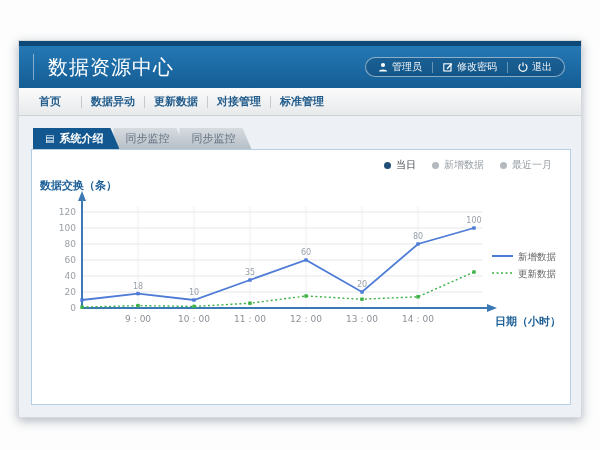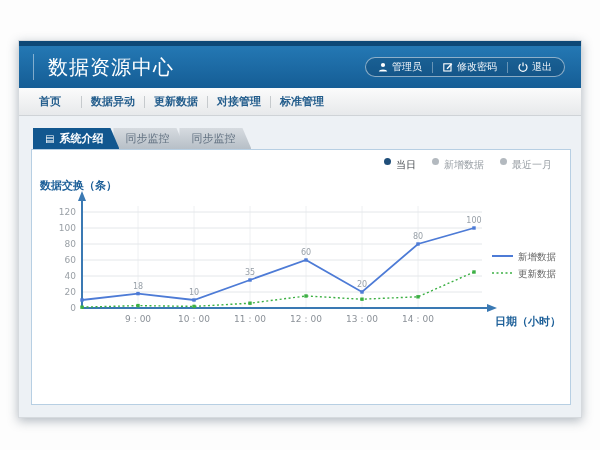--- a/index.html
+++ b/index.html
@@ -44,21 +44,21 @@
   .tab.active { background:#12578f; color:#fff; font-weight:bold; z-index:3; position:relative; }
   .tab.inactive { background:linear-gradient(#d6dbe0,#b7bfc7); color:#647383;
                   margin-left:-6px; position:relative; }
   .tab.inactive.t2 { z-index:2; }
   .tab.inactive.t3 { z-index:1; }
   .tab-icon { font-size:10px; line-height:1; }
   .panel { position:relative; background:#ffffff; border:1px solid #b7cfe3;
            height:256px; width:540px; }
   
   .radios { position:absolute; top:8px; right:18px; display:flex; gap:16px; }
-  .radio { display:flex; gap:5px; font-size:10px; color:#9aa0a6;
+  .radio { display:flex; align-items:center; gap:5px; font-size:10px; color:#9aa0a6;
            cursor:pointer; }
   .radio .dot { width:7px; height:7px; border-radius:50%; background:#b3b9bf; }
   .radio.sel { color:#3a3f45; }
   .radio.sel .dot { background:#1f4e79; }
   
   #chart { position:absolute; left:4px; top:26px; }
   
   .note { position:absolute; left:0; right:0; top:206px; text-align:center;
           font-size:9px; color:#9b9b9b; white-space:nowrap; }
   .note-label { color:#d9534f; }

